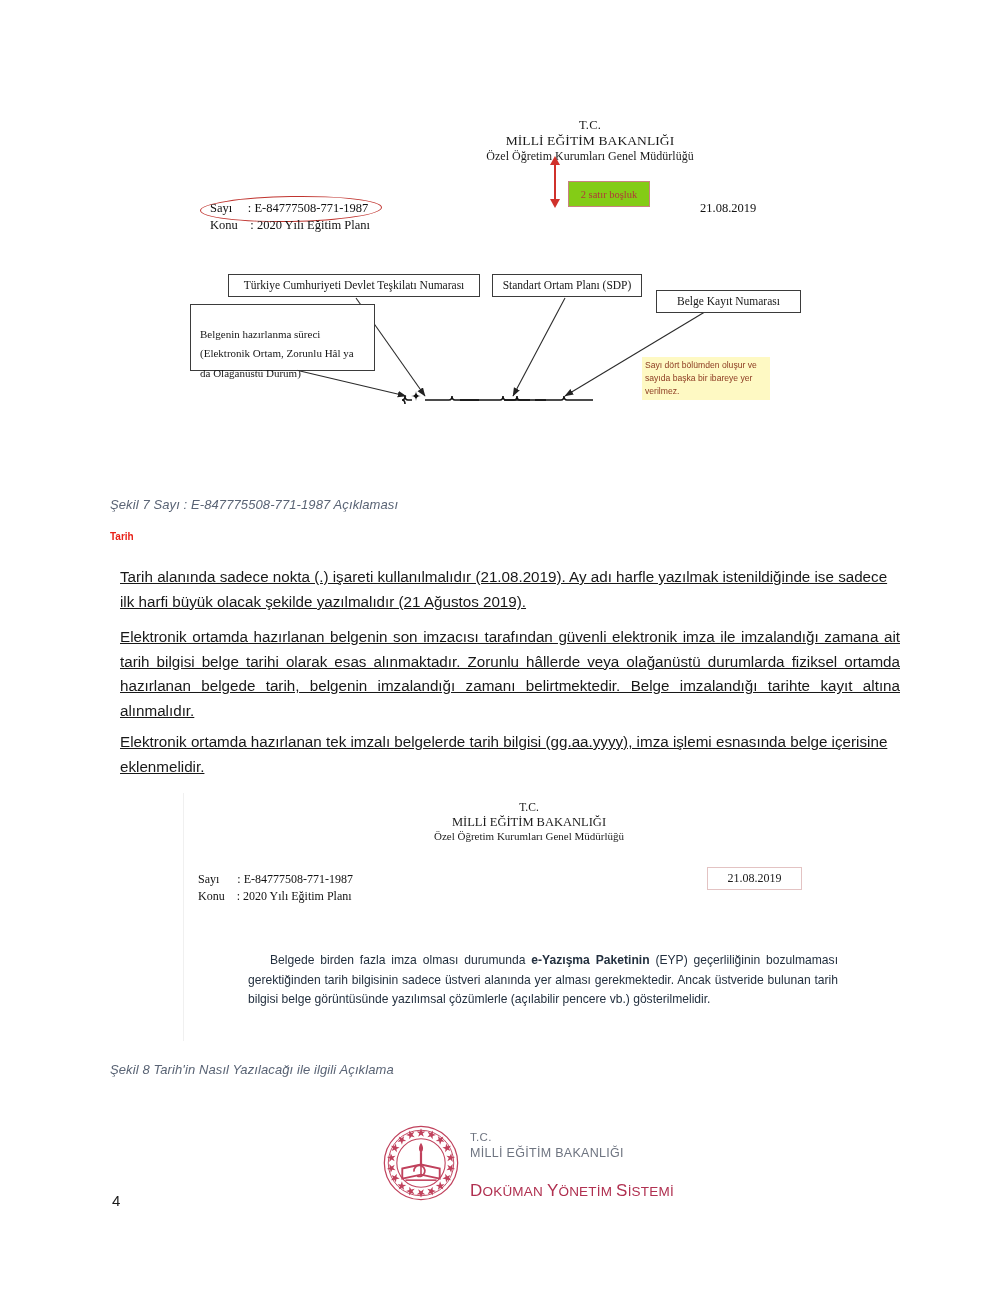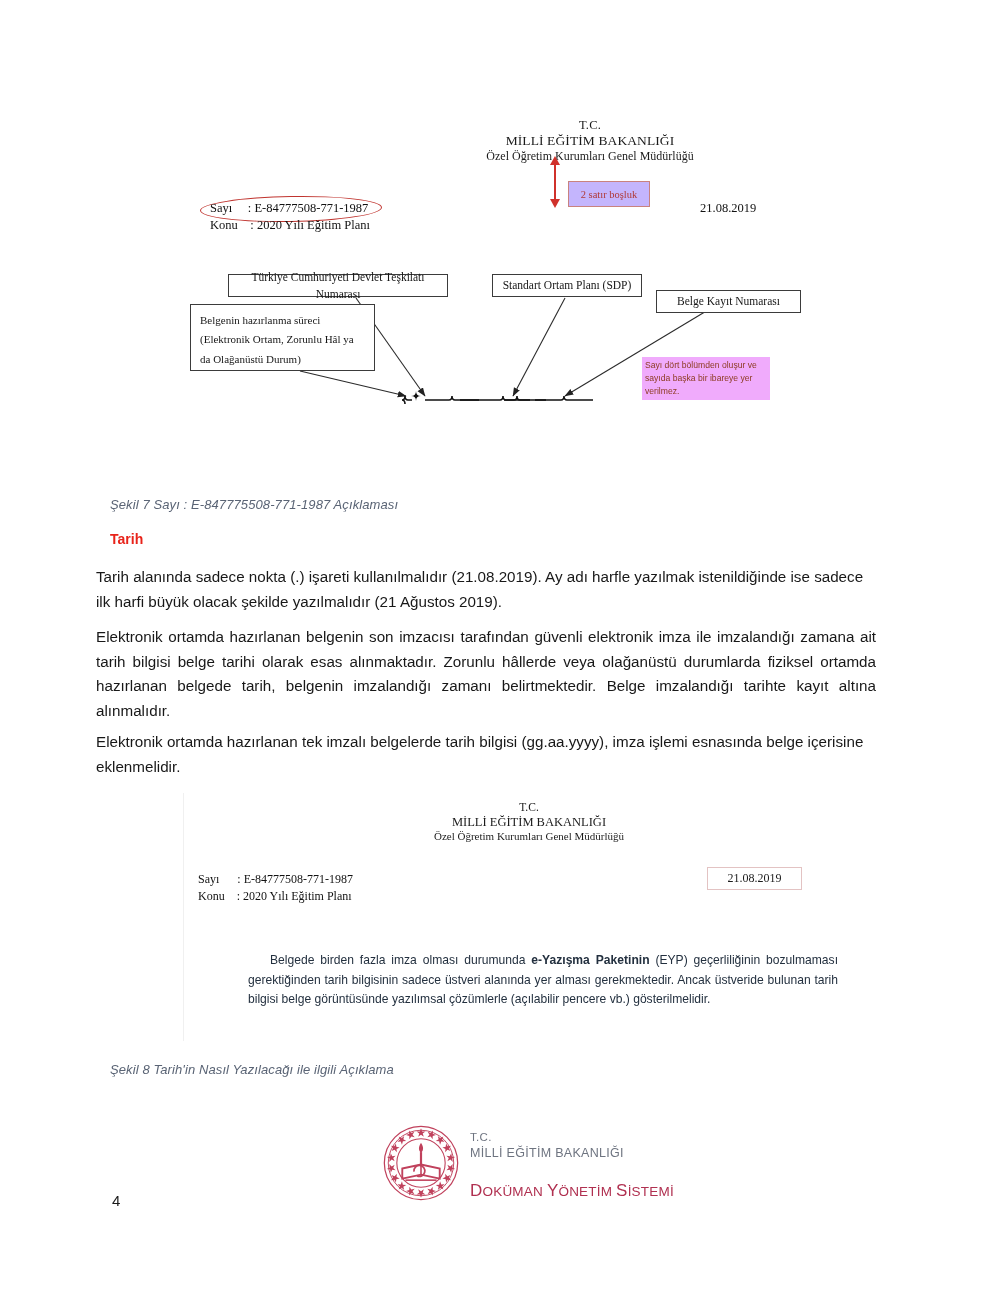--- a/index.html
+++ b/index.html
@@ -51,21 +51,21 @@
     top: 73px;
     width: 80px;
     height: 24px;
     border: 1.2px solid #c9827f;
     color: #b03a38;
     font-family: "Liberation Serif", serif;
     font-size: 10.5px;
     display: flex;
     align-items: center;
     justify-content: center;
-    background: #c4b5fd;
+    background: #84cc16;
   }
   .arrow-vert {
     position: absolute;
     left: 369px;
     top: 48px;
     width: 12px;
     height: 52px;
   }
 
   .sayi-block {
@@ -106,35 +106,35 @@
     font-size: 11.5px;
     color: #161616;
     box-sizing: border-box;
     display: flex;
     align-items: center;
     justify-content: center;
     padding: 3px 6px;
     text-align: center;
     line-height: 1.45;
   }
-  .dbox-tc   { left: 48px;  top: 166px; width: 220px; height: 23px; }
+  .dbox-tc   { left: 48px;  top: 166px; width: 252px; height: 23px; }
   .dbox-sdp  { left: 312px; top: 166px; width: 150px; height: 23px; }
   .dbox-bkn  { left: 476px; top: 182px; width: 145px; height: 23px; }
   .dbox-proc {
     left: 10px; top: 196px; width: 185px; height: 67px;
-    justify-content: flex-start; text-align: left; padding: 6px 9px;
+    justify-content: flex-start; text-align: left; padding: 20px 9px;
     align-items: flex-start; line-height: 1.75; font-size: 11px;
   }
 
   .note-hl {
     position: absolute;
     left: 462px;
     top: 249px;
     width: 128px;
-    background: #f0abfc;
+    background: #fef9c3;
     color: #8c3b21;
     font-family: "Liberation Sans", sans-serif;
     font-size: 8.6px;
     line-height: 1.5;
     padding: 2px 3px;
     box-sizing: border-box;
   }
 
   .numbox {
     position: absolute;
@@ -173,33 +173,34 @@
   }
   .cap7 { left: 110px; top: 497px; }
   .cap8 { left: 110px; top: 1062px; }
 
   .heading {
     position: absolute;
     left: 110px;
     top: 531px;
     font-family: "Liberation Sans", sans-serif;
     font-weight: 700;
-    font-size: 14px;
+    font-size: 10px;
     color: #e8231a;
   }
 
   .para {
     position: absolute;
-    left: 96px;
+    left: 120px;
     width: 780px;
     font-family: "Liberation Sans", sans-serif;
     font-size: 15.2px;
     line-height: 1.62;
     color: #181818;
     text-align: justify;
+    text-decoration: underline;
   }
   .para.first { top: 565px; text-align: left; }
   .p2 { top: 625px; }
   .p3 { top: 730px; text-align: left; }
 
   
   .fig8 {
     position: absolute;
     left: 183px;
     top: 793px;

